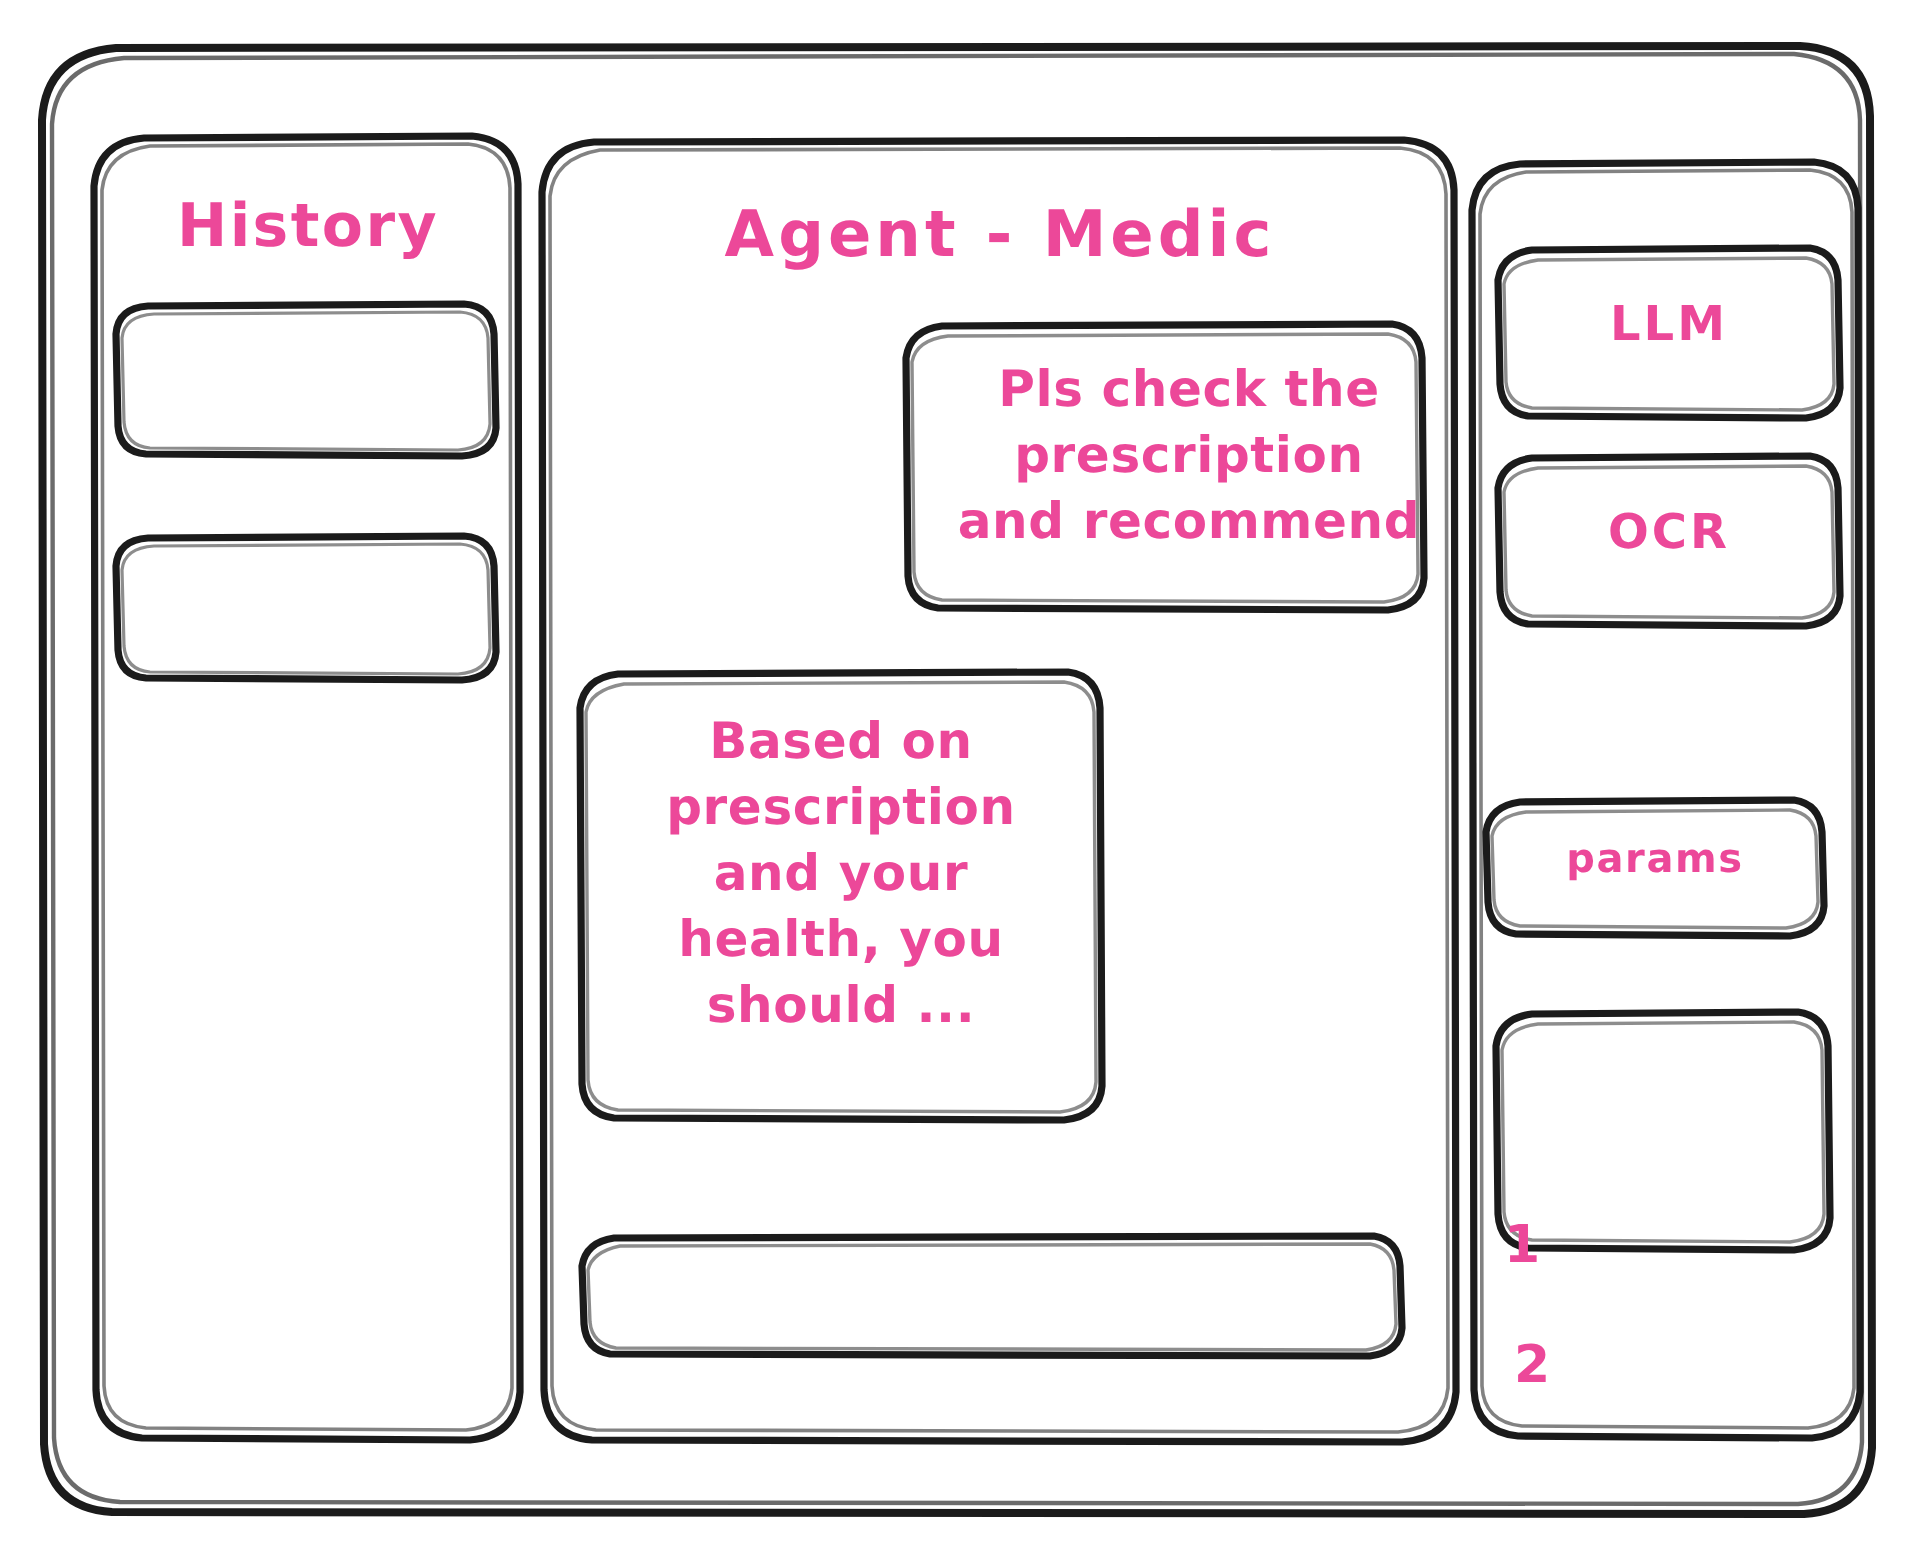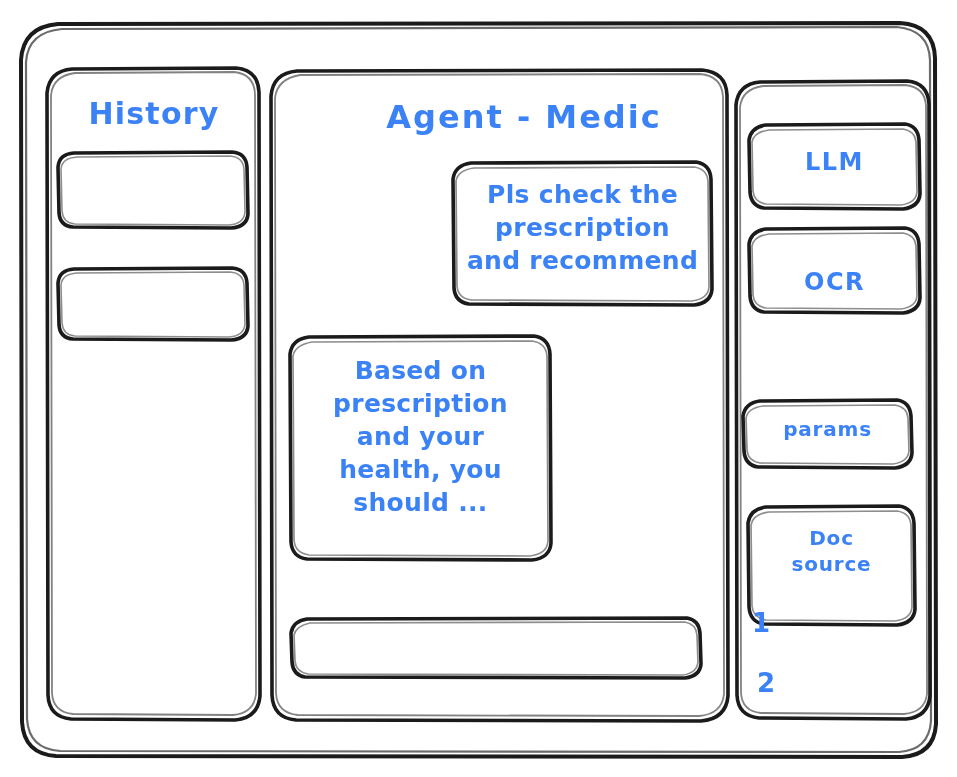--- a/index.html
+++ b/index.html
@@ -32,21 +32,21 @@
     top: 0;
     width: 957px;
     height: 777px;
     pointer-events: none;
   }
 
   
   .lbl {
     position: absolute;
     font-family: "DejaVu Sans", sans-serif;
-    color: #3b82f6;
+    color: #ec4899;
     font-weight: 700;
     letter-spacing: 0.5px;
     text-align: center;
     line-height: 1.18;
     white-space: pre-line;
     user-select: none;
   }
 
   .panel-title {
     font-size: 30px;
@@ -141,54 +141,50 @@
   <div class="lbl panel-title" style="left:48px; top:96px; width:212px;">History</div>
 
   <div class="hit" style="left:58px; top:152px; width:190px; height:77px;">
     <div class="lbl" style="left:0; top:26px; width:190px; font-size:22px;"></div>
   </div>
 
   <div class="hit" style="left:58px; top:268px; width:190px; height:73px;">
     <div class="lbl" style="left:0; top:24px; width:190px; font-size:22px;"></div>
   </div>
 
-  <div class="lbl main-title" style="left:272px; top:99px; width:456px;padding-left:24px;">Agent - Medic</div>
+  <div class="lbl main-title" style="left:272px; top:99px; width:456px;">Agent - Medic</div>
 
   <div class="hit" style="left:453px; top:162px; width:259px; height:144px;">
-    <div class="lbl bubble-text" style="left:0; top:16px; width:259px;">Pls check the
+    <div class="lbl bubble-text" style="left:12px; top:16px; width:259px;">Pls check the
 prescription
 and recommend</div>
   </div>
 
   <div class="hit" style="left:290px; top:336px; width:307px; height:224px;">
     <div class="lbl bubble-text" style="left:0; top:18px; width:261px;">Based on
 prescription
 and your
 health, you
 should ...</div>
   </div>
 
   <div class="hit" style="left:291px; top:618px; width:410px; height:60px;">
     <div class="lbl" style="left:18px; top:17px; width:374px; text-align:left; font-size:22px; font-weight:400; opacity:0.55;"></div>
   </div>
 
   <div class="hit" style="left:749px; top:124px; width:171px; height:85px;">
     <div class="lbl tool-label" style="left:0; top:24px; width:171px;">LLM</div>
   </div>
 
-  <div class="hit" style="left:749px; top:244px; width:168px; height:85px;text-decoration:underline;">
+  <div class="hit" style="left:749px; top:228px; width:168px; height:85px;text-decoration:underline;">
     <div class="lbl tool-label" style="left:0; top:24px; width:171px;">OCR</div>
   </div>
 
   <div class="hit" style="left:743px; top:400px; width:169px; height:68px;">
     <div class="lbl tool-label-sm" style="left:0; top:16px; width:169px;">params</div>
   </div>
 
-  <div class="hit" style="left:748px; top:506px; width:167px; height:119px;">
-    <div class="lbl tool-label-sm" style="left:0; top:19px; width:167px;">Doc
-source</div>
-  </div>
 
   <div class="lbl src-num" style="left:752px; top:608px; width:40px;">1</div>
 
   <div class="lbl src-num" style="left:757px; top:668px; width:40px;">2</div>
 
 </div>
 
 </body></html>

